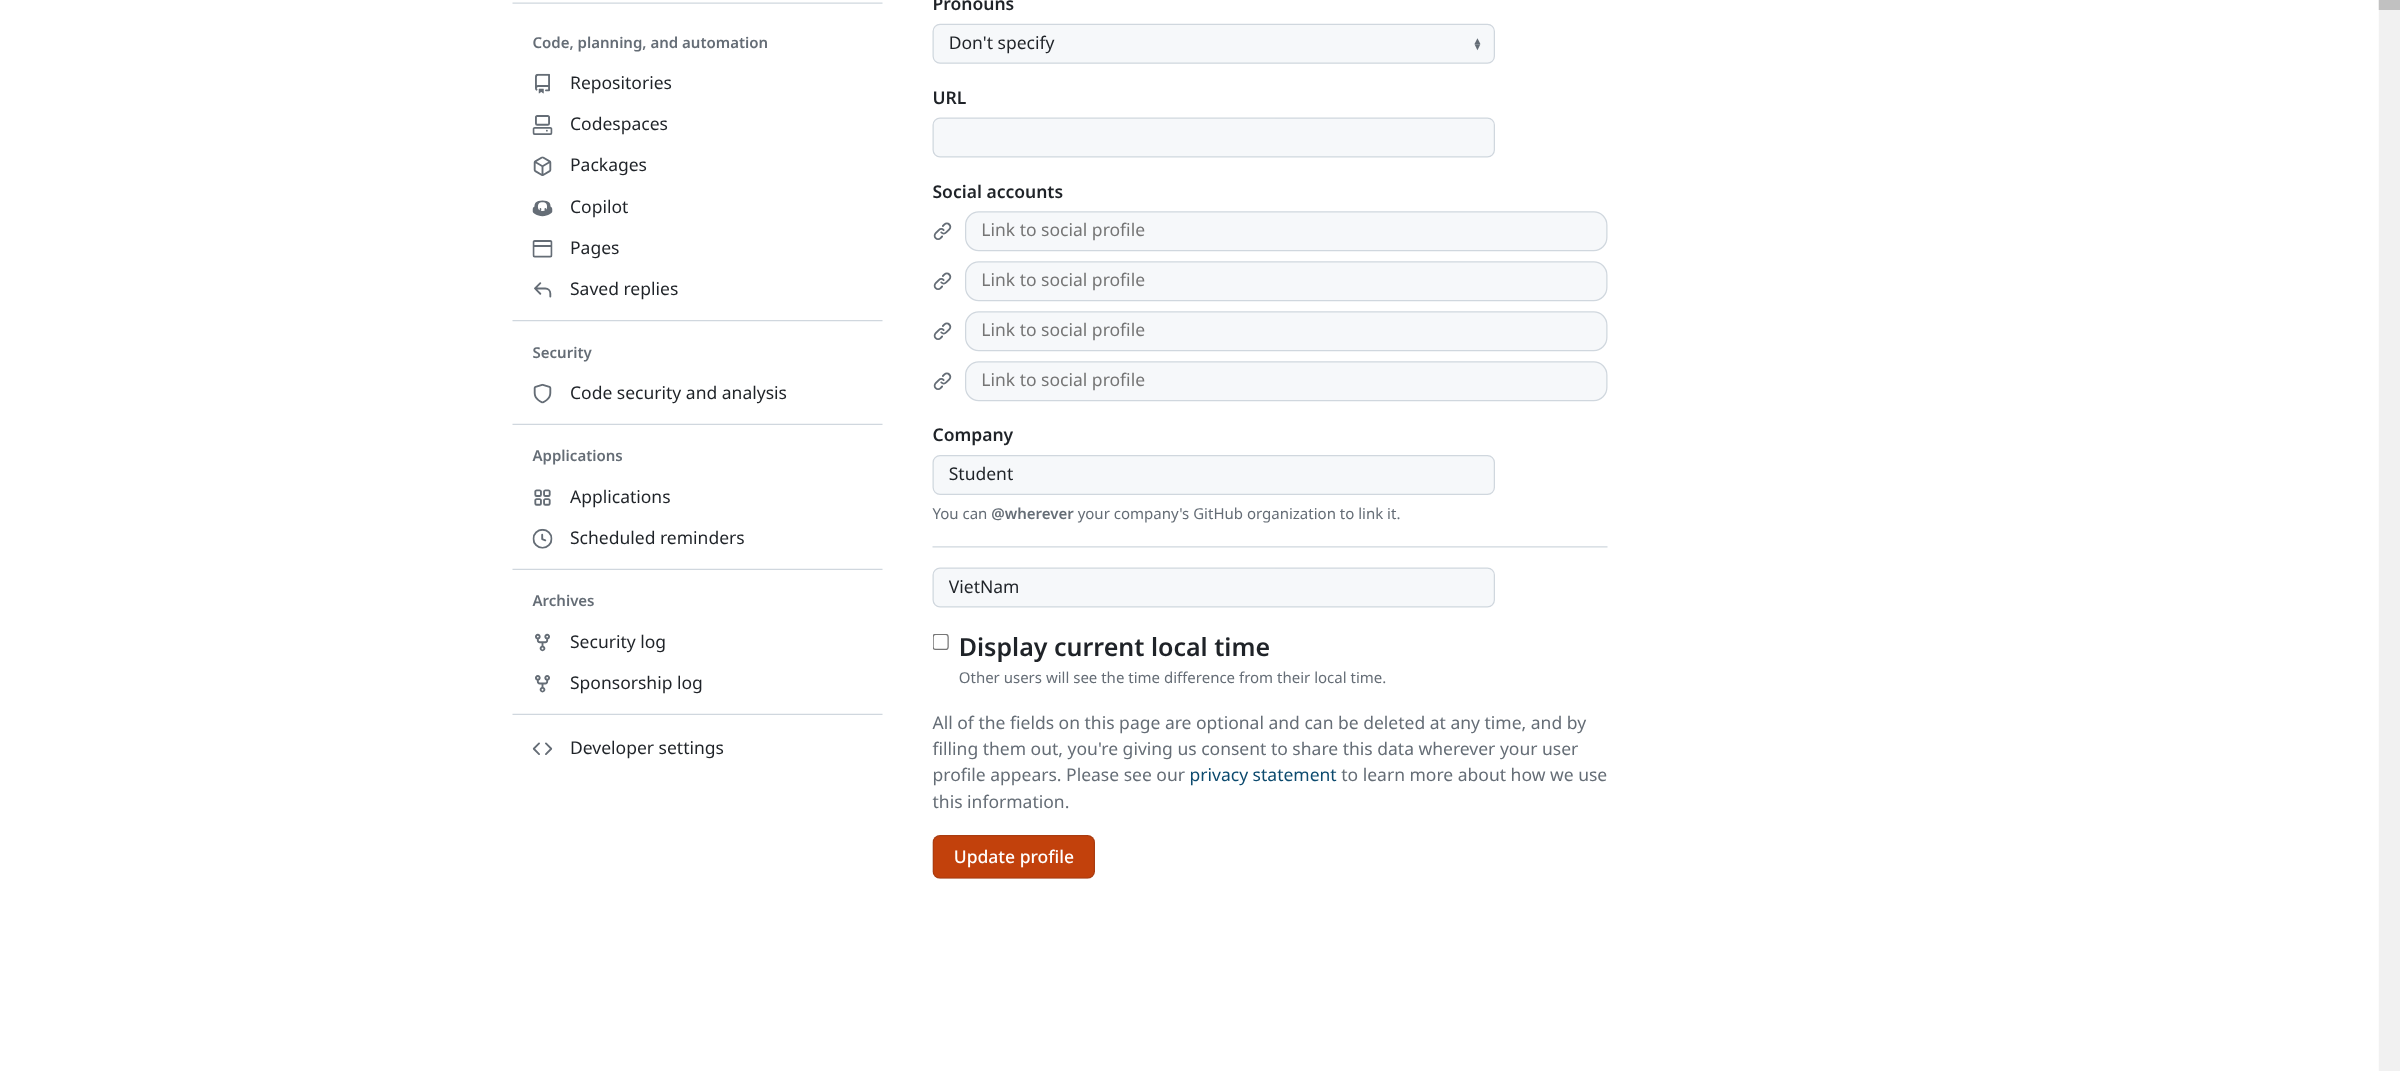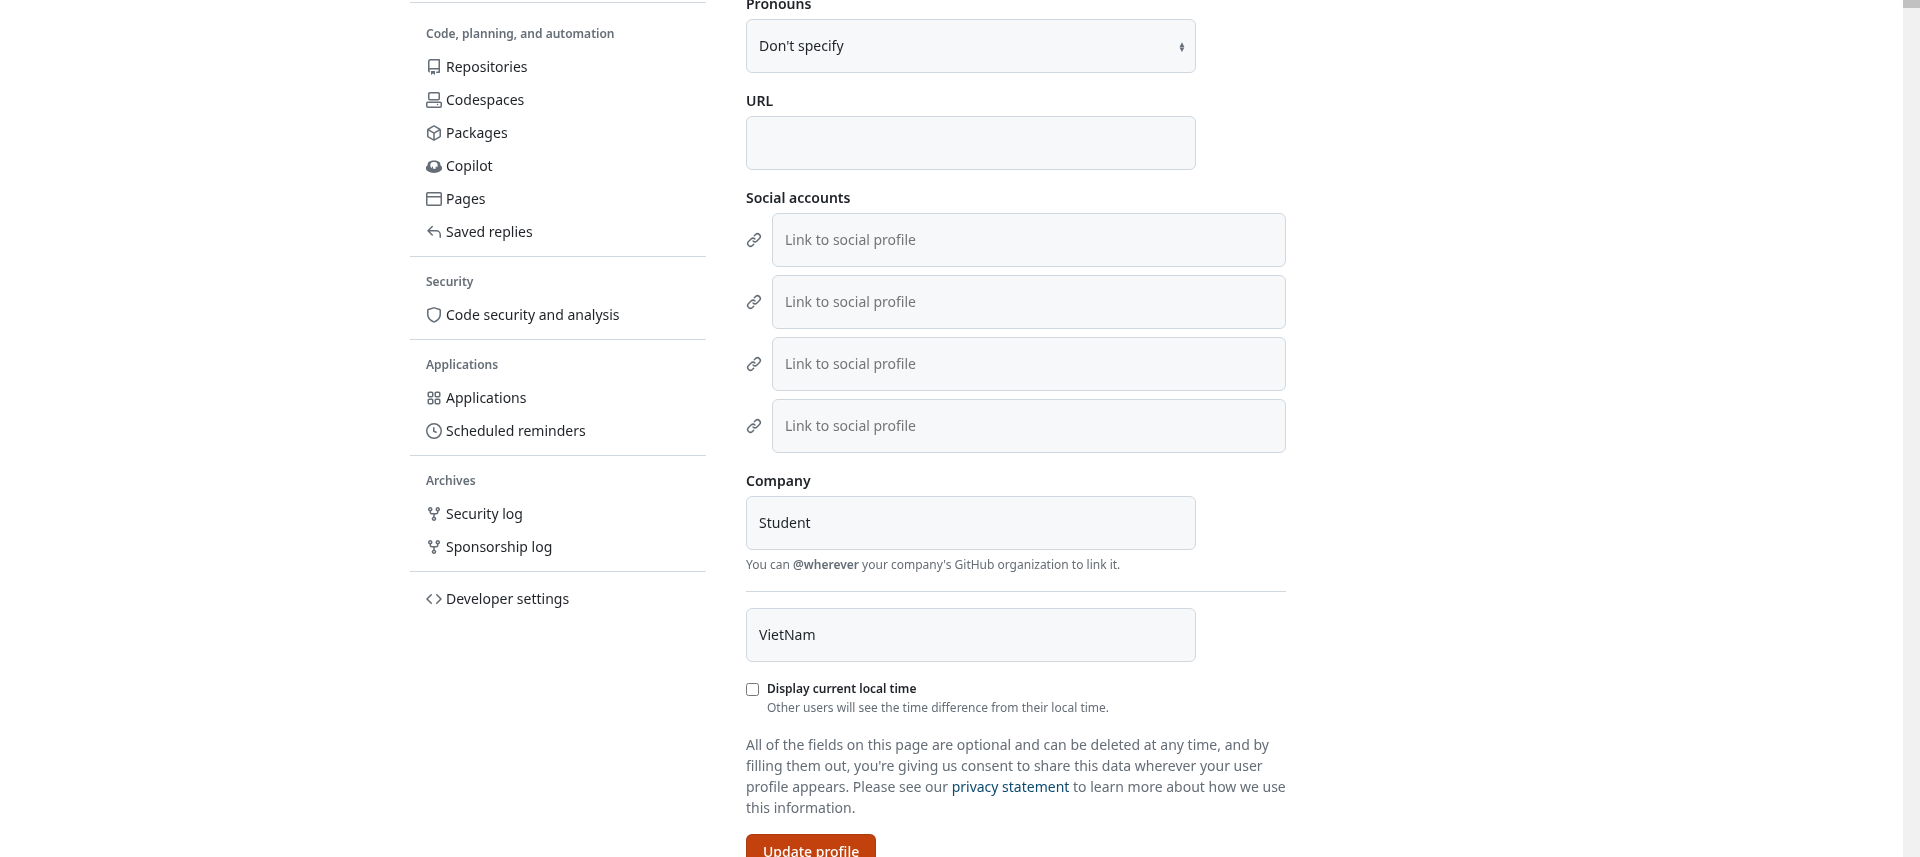--- a/index.html
+++ b/index.html
@@ -30,21 +30,21 @@
   .sidebar hr.top-divider { margin-top: 0; margin-bottom: 14px; }
   .section-heading {
     font-size: 12px;
     font-weight: 600;
     color: #656d76;
     padding: 8px 16px;
   }
   .nav-item {
     display: flex;
     align-items: center;
-    gap: 4px;
+    gap: 14px;
     padding: 7px 16px;
     border-radius: 6px;
     cursor: pointer;
     color: #1f2328;
     font-size: 14px;
   }
   .nav-item.dev-item {
     margin-top: 8px;
     padding: 9px 16px;
   }
@@ -67,21 +67,21 @@
   .form-label {
     display: block;
     font-size: 14px;
     font-weight: 600;
     margin-bottom: 6px;
     color: #1f2328;
   }
   .input, .select {
     width: 450px;
     max-width: 100%;
-    padding: 16px 12px;
+    padding: 5px 12px;
     font-size: 14px;
     line-height: 20px;
     color: #1f2328;
     background-color: #f6f8fa;
     border: 1px solid #d0d7de;
     border-radius: 6px;
     font-family: inherit;
   }
   .select-wrap {
     position: relative;
@@ -110,21 +110,21 @@
     display: flex;
     align-items: center;
     gap: 10px;
     margin-bottom: 8px;
   }
   .social-accounts .social-row .icon {
     width: 16px; height: 16px;
     color: #656d76;
     flex-shrink: 0;
   }
-  .social-accounts .input { flex: 1; width: auto; }
+  .social-accounts .input { flex: 1; width: auto; border-radius: 11px; }
   .note {
     font-size: 12px;
     color: #656d76;
     margin-top: 6px;
   }
   .note strong { color: #656d76; font-weight: 600; }
   .section-divider {
     border: none;
     border-top: 1px solid #d0d7de;
     margin: 16px 0;
@@ -133,21 +133,21 @@
     display: flex;
     align-items: flex-start;
     gap: 8px;
   }
   .checkbox-row input[type="checkbox"] {
     margin-top: 3px;
     width: 13px; height: 13px;
   }
   .checkbox-row .cb-label {
     font-weight: 600;
-    font-size: 12px;
+    font-size: 20px;
   }
   .checkbox-row .cb-sub {
     font-size: 12px;
     color: #656d76;
     margin-top: 2px;
   }
   .consent-text {
     font-size: 14px;
     color: #656d76;
     margin-top: 18px;

